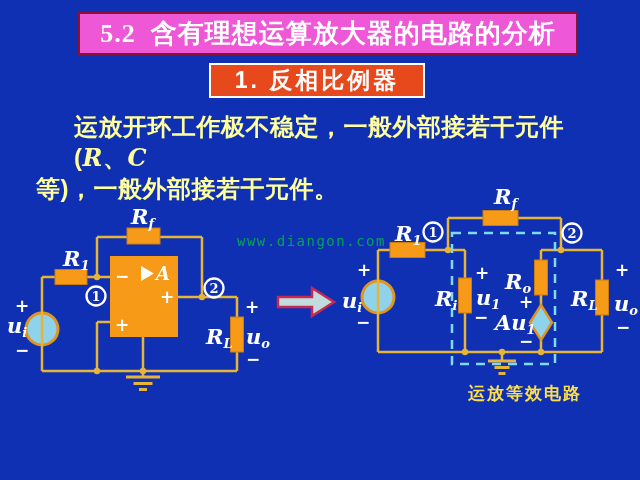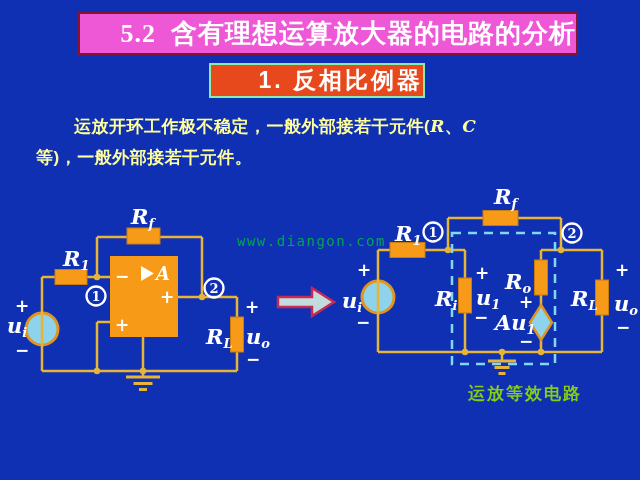--- a/index.html
+++ b/index.html
@@ -1,29 +1,29 @@
 <!DOCTYPE html>
 <html><head>
 <meta charset="utf-8">
 <style>
   html,body{margin:0;padding:0;background:#000;}
   .stage{position:relative;width:640px;height:480px;background:#1030b4;overflow:hidden;
          font-family:"Liberation Sans",sans-serif;}
-  .banner{position:absolute;display:flex;align-items:center;justify-content:flex-end;box-sizing:border-box;}
+  .banner{position:absolute;display:flex;align-items:center;justify-content:center;box-sizing:border-box;}
   .title-banner{left:78px;top:12px;width:500px;height:43px;background:#ee57d5;border:2px solid #8c1030;
     color:#fff;font-size:26px;font-weight:bold;letter-spacing:1px;font-family:"Liberation Serif",serif;white-space:pre;}
-  .subtitle-banner{left:209px;top:63px;width:216px;height:35px;background:#e8491c;border:2px solid #86efac;
+  .subtitle-banner{left:209px;top:63px;width:216px;height:35px;background:#e8491c;border:2px solid #ffffff;
     color:#fff;font-size:23px;font-weight:bold;letter-spacing:3px;}
-  .body-text{position:absolute;left:36px;top:111px;width:580px;color:#ffff9c;font-size:17px;
+  .body-text{position:absolute;left:36px;top:111px;width:580px;color:#ffff9c;font-size:24px;
     font-weight:bold;line-height:31px;letter-spacing:0.5px;}
   .body-text .indent{padding-left:38px;}
   .var{font-family:"DejaVu Serif",serif;font-style:italic;}
   .watermark{position:absolute;left:237px;top:233px;color:#00a550;
     font-family:"DejaVu Sans Mono",monospace;font-size:14px;letter-spacing:1.5px;text-align:center;}
-  .caption{position:absolute;left:440px;top:382px;width:170px;text-align:center;color:#84cc16;
+  .caption{position:absolute;left:440px;top:382px;width:170px;text-align:center;color:#fde047;
     font-size:17px;font-weight:bold;letter-spacing:2px;}
   .circ{position:absolute;}
   
   .wire{stroke:#e6b437;stroke-width:2.5;fill:none;}
   .gnd{stroke:#e6b437;stroke-width:3;fill:none;}
   .res{fill:#f79a17;stroke:#c87d10;stroke-width:1;}
   .dot{fill:#e6b437;}
   .nodecirc{fill:none;stroke:#fff;stroke-width:2.3;}
   .nodedigit{fill:#fff;font-family:"DejaVu Serif",serif;font-weight:bold;font-size:13px;text-anchor:middle;}
   .lbl{fill:#fff;font-family:"DejaVu Serif",serif;font-style:italic;font-weight:bold;font-size:21px;}

